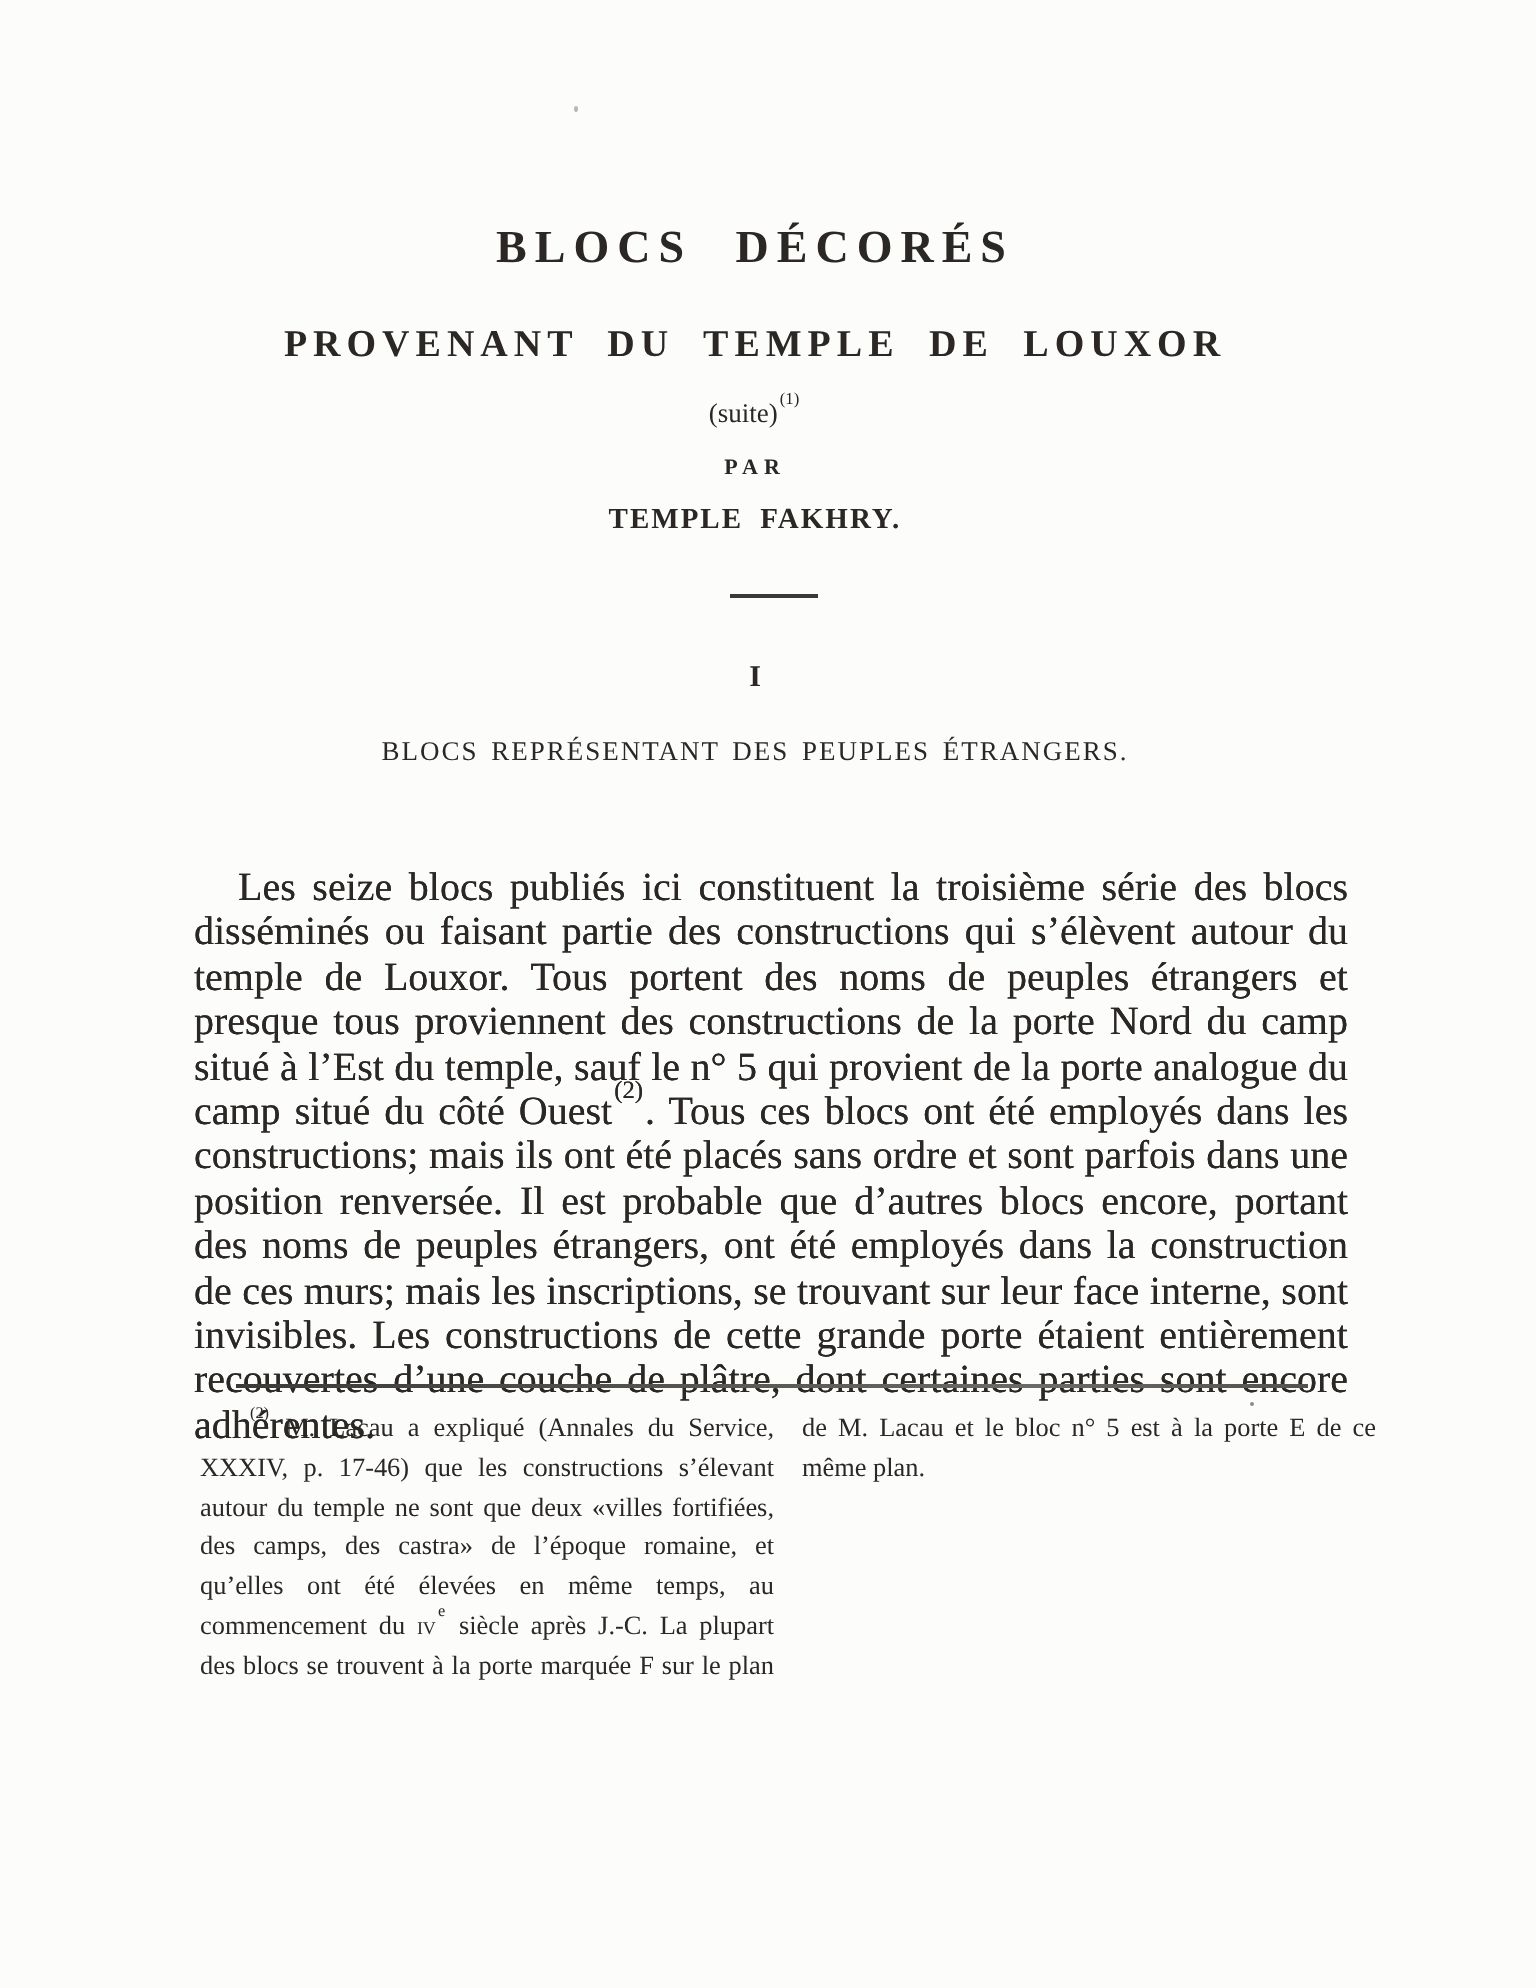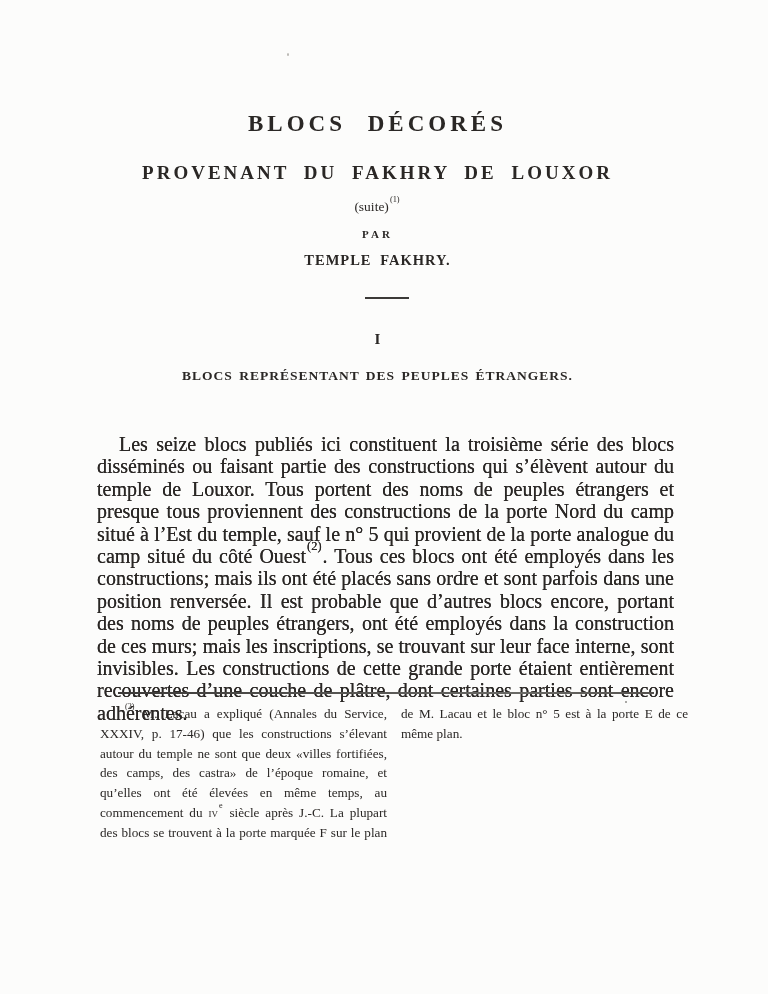--- a/index.html
+++ b/index.html
@@ -32,21 +32,21 @@
   .author{
     top:252px;font-size:14.5px;font-weight:700;
     letter-spacing:1px;word-spacing:4px;
   }
   .rule-short{
     position:absolute;top:297px;left:365px;width:44px;height:2px;
     background:var(--rule);
   }
   .section-number{top:331px;font-size:15px;font-weight:700;}
   .section-heading{
-    top:368px;font-size:13.5px;font-weight:700;
+    top:368px;font-size:13.5px;font-weight:400;
     letter-spacing:1px;word-spacing:2px;
   }
   .body-par{
     position:absolute;top:413px;left:97px;width:577px;
     font-size:20px;line-height:22.4px;
     text-align:justify;text-indent:22px;
     text-shadow:0 0 0.3px currentColor;
   }
   .fn-rule{
     position:absolute;top:692px;left:118px;width:536px;height:2px;
@@ -65,21 +65,21 @@
   .i{}
   .sc{font-variant:small-caps;}
   .speck{position:absolute;border-radius:50%;background:#b9b7b3;}
   .speck.s1{left:287px;top:53px;width:2px;height:3px;}
   .speck.s2{left:625px;top:701px;width:2px;height:2px;background:#8e8c88;}
 </style>
 </head>
 <body>
 
 <div class="abs title1">BLOCS DÉCORÉS</div>
-<div class="abs title2">PROVENANT DU FAKHRY DE LOUXOR</div>
+<div class="abs title2">PROVENANT DU TEMPLE DE LOUXOR</div>
 <div class="abs subtitle"><span class="i">(suite)</span><sup>(1)</sup></div>
 <div class="abs byline">PAR</div>
 <div class="abs author">TEMPLE FAKHRY.</div>
 
 <div class="rule-short"></div>
 
 <div class="abs section-number">I</div>
 <div class="abs section-heading">BLOCS REPRÉSENTANT DES PEUPLES ÉTRANGERS.</div>
 
 <p class="body-par"><span>Les seize blocs publiés ici constituent la troisième série des blocs disséminés ou faisant partie des constructions qui s’élèvent autour du temple de Louxor. Tous portent des noms de peuples étrangers et presque tous proviennent des constructions de la porte Nord du camp situé à l’Est du temple, sauf le n° 5 qui provient de la porte analogue du camp situé du côté Ouest</span><sup>(2)</sup><span>. Tous ces blocs ont été employés dans les constructions; mais ils ont été placés sans ordre et sont parfois dans une position renversée. Il est probable que d’autres blocs encore, portant des noms de peuples étrangers, ont été employés dans la construction de ces murs; mais les inscriptions, se trouvant sur leur face interne, sont invisibles. Les constructions de cette grande porte étaient entièrement recouvertes d’une couche de plâtre, dont certaines parties sont encore adhérentes.</span></p>

